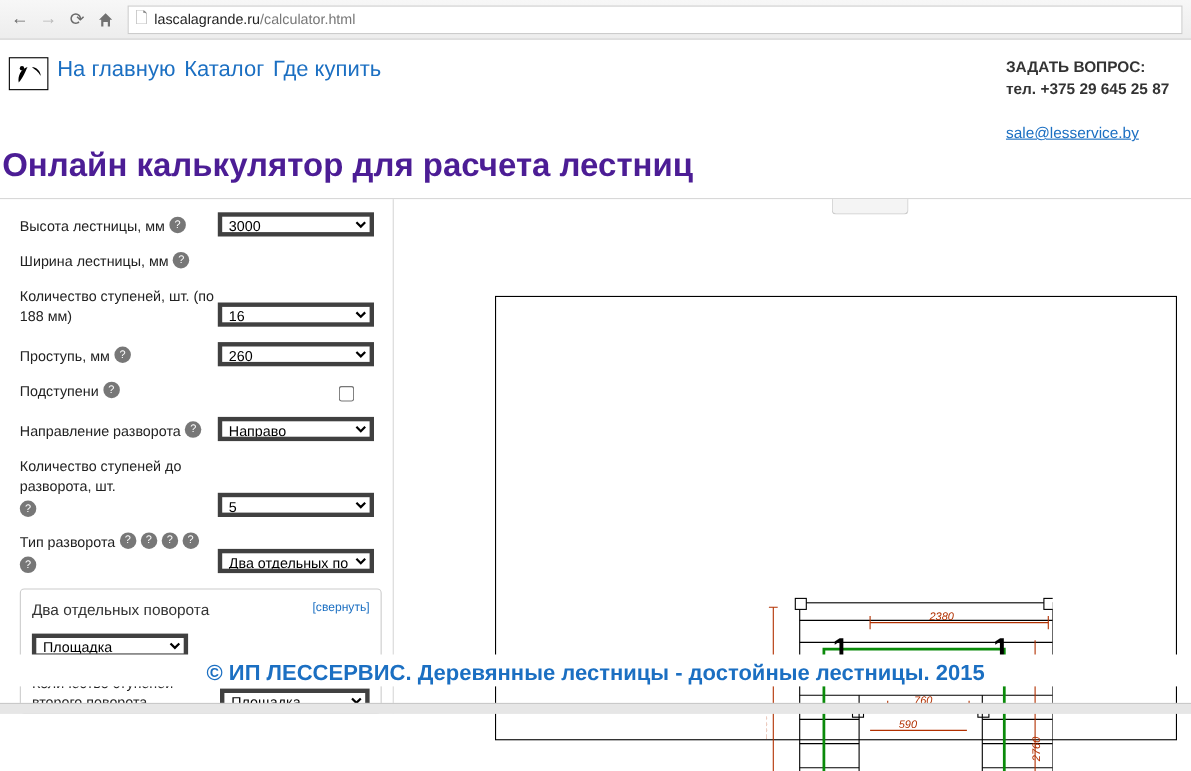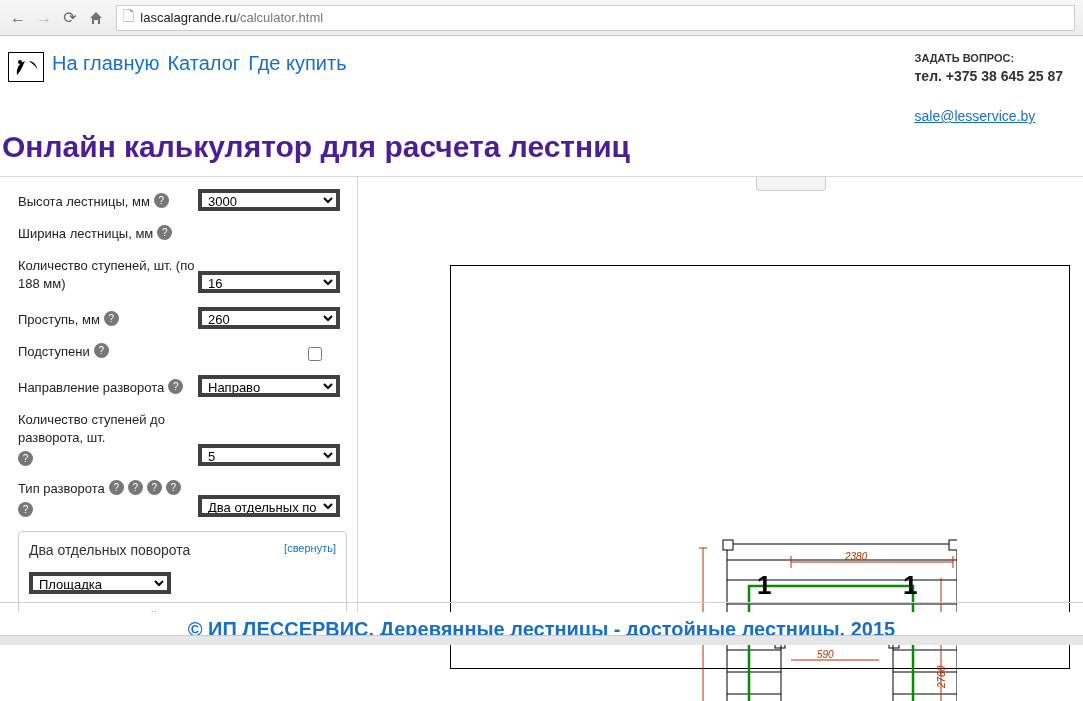--- a/index.html
+++ b/index.html
@@ -15,21 +15,21 @@
   .url-path { color:#777; }
 
   .page { position:relative; }
 
   
   .top { display:flex; justify-content:space-between; align-items:flex-start; padding: 16px 20px 4px 8px; }
   .nav { display:flex; align-items:flex-start; gap:6px; }
   .logo { width:36px; height:30px; border:1px solid #000; display:flex; align-items:center; justify-content:center; }
   .nav a { color:#1b6fc2; font-size:20px; text-decoration:none; margin-left:2px; }
   .contact { text-align:left; font-size:14px; color:#333;}
-  .contact .q { font-weight:bold; font-size:11px; margin-bottom:4px;}
+  .contact .q { font-weight:bold; font-size:14px; margin-bottom:4px;}
   .contact .tel { font-weight:bold; margin-bottom:24px;}
   .contact .email { color:#1b6fc2; }
 
   .hero { font-size:30px; font-weight:bold; color:#4c1d95; padding: 2px 0 12px 2px; }
 
   .body-row { display:flex; border-top:1px solid #d8d8d8;}
   .form-col { width:358px; border-right:1px solid #d8d8d8; padding:12px 10px 0 18px; }
   .main-col { flex:1; position:relative; }
 
   .frow { display:flex; align-items:flex-end; margin-bottom:14px; }
@@ -41,21 +41,21 @@
   .section { border:1px solid #ccc; border-radius:4px; padding:10px 10px 0 10px; margin-top:2px; }
   .section-head { display:flex; justify-content:space-between; align-items:flex-start; margin-bottom:14px;}
   .section-title { font-size:14px; color:#333; }
   .collapse { color:#1b6fc2; font-size:11px; cursor:pointer;}
 
   
   .drawing-wrap { position:absolute; left:92px; top:88px; border:1px solid #000; width:620px; height:404px; background:#fff; }
   .drawing { position:absolute; left:246px; top:272px; width:260px; height:222px; }
 
   
-  .footer { position:absolute; left:0; right:0; bottom:4px; text-align:center; color:#1b6fc2; font-size:20px; font-weight:bold; background:#fff; padding-top:6px;}
+  .footer { position:absolute; left:0; right:0; bottom:25px; text-align:center; color:#1b6fc2; font-size:20px; font-weight:bold; background:#fff; padding-top:6px;}
   .footer-rule { position:absolute; left:0; right:0; bottom:42px; height:1px; background:#d0d0d0;}
   .footer-bar { position:absolute; left:0; bottom:0; height:10px; width:100%; background:#e6e6e6; border-top:1px solid #c9c9c9;}
 
   .tab-stub { position:absolute; left:398px; top:0px; width:70px; height:14px; border:1px solid #ccc; border-top:none; border-radius:0 0 4px 4px; background:#f4f4f4;}
 </style>
 </head>
 <body>
 
 <div class="browser-bar">
   <div class="bicon">←</div>
@@ -82,21 +82,21 @@
             <path d="M6 20 C5 14 8 8 14 6 C12 10 10 16 6 20 M18 6 C22 6 26 10 26 14 C24 10 20 8 18 6" fill="#000"></path>
             <circle cx="9" cy="7" r="2" fill="#000"></circle>
           </svg>
       </div>
       <a href="#">На главную</a>
       <a href="#">Каталог</a>
       <a href="#">Где купить</a>
     </div>
     <div class="contact">
       <div class="q">ЗАДАТЬ ВОПРОС:</div>
-      <div class="tel">тел. +375 38 645 25 87</div>
+      <div class="tel">тел. +375 29 645 25 87</div>
       <a href="#" class="email">sale@lesservice.by</a>
     </div>
   </div>
 
   <div class="hero">Онлайн калькулятор для расчета лестниц</div>
 
   <div class="body-row">
     <div class="form-col">
 
       <div class="frow">

